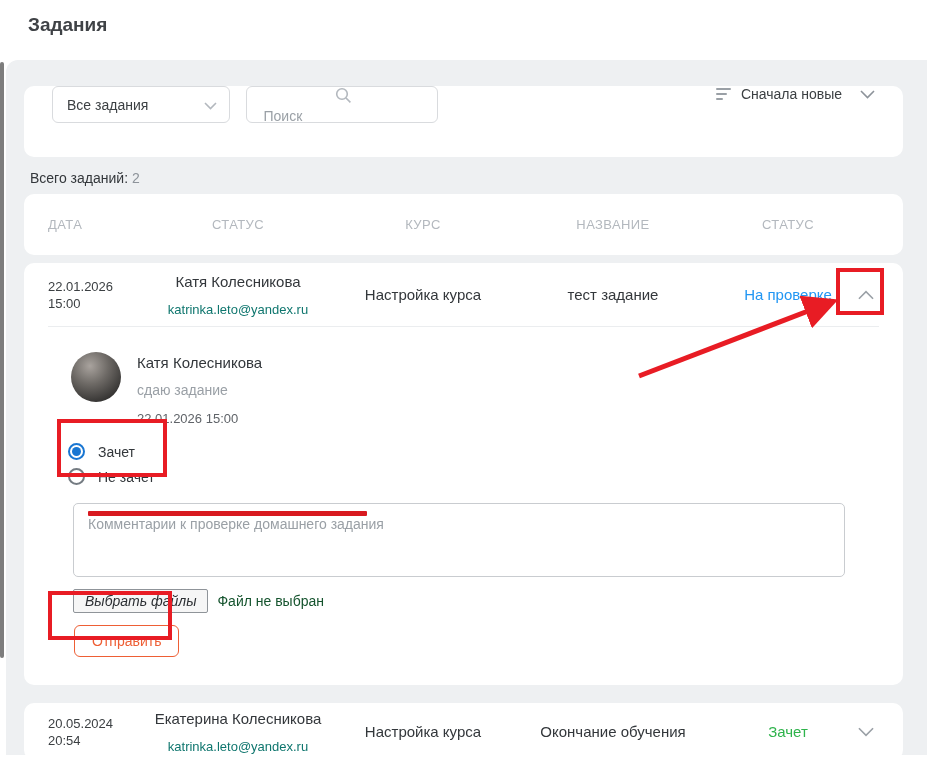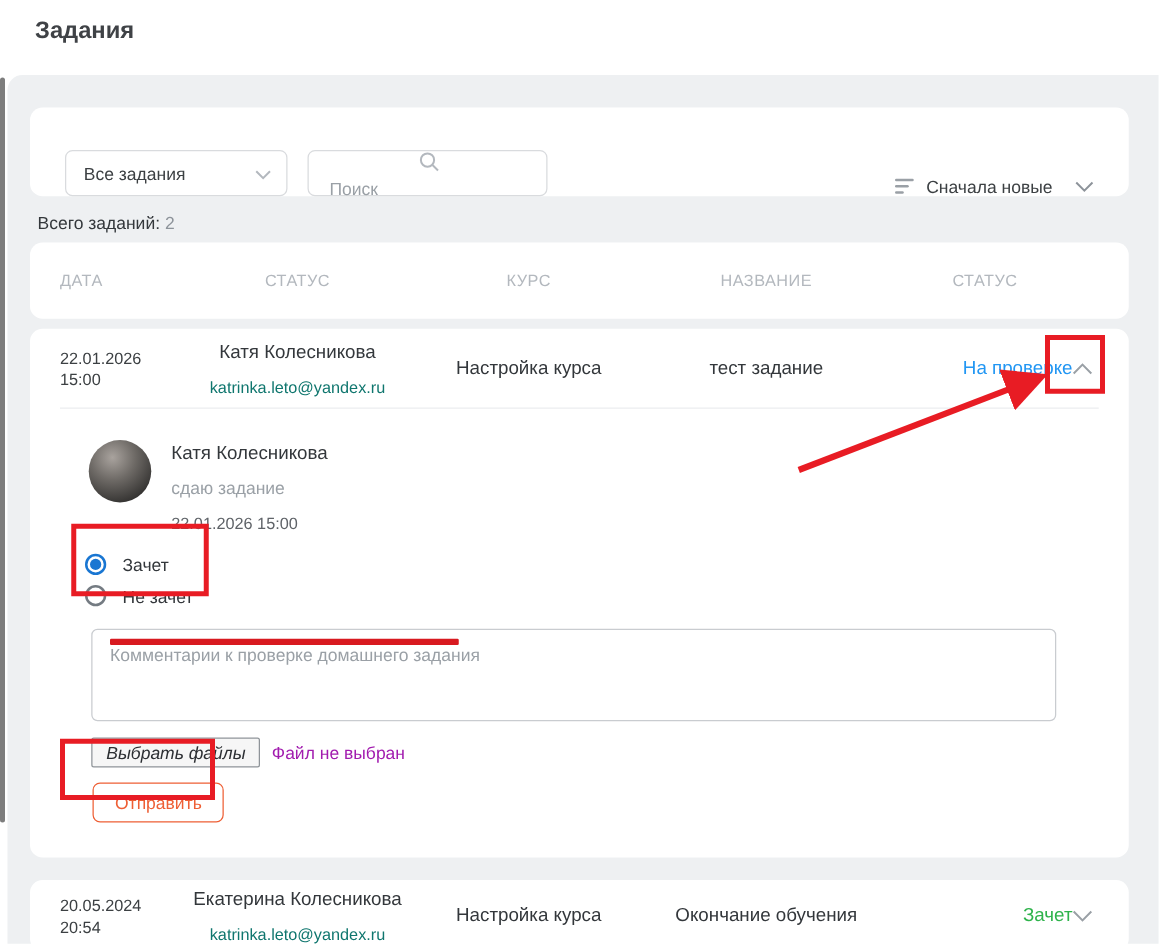--- a/index.html
+++ b/index.html
@@ -32,21 +32,21 @@
     background: #7d7d7d;
     border-radius: 3px;
     z-index: 6;
   }
   .card { background: #fff; border-radius: 10px; }
 
   
   .toolbar {
     height: 71px;
     display: flex;
-    align-items: flex-end;
+    align-items: flex-start;
     padding: 0 28px;
   }
   .filter-select {
     width: 178px; height: 37px;
     border: 1px solid #d9dbde;
     border-radius: 6px;
     display: flex; align-items: center; justify-content: space-between;
     padding: 0 12px 0 14px;
     font-size: 14px;
     cursor: pointer;
@@ -98,21 +98,21 @@
     font-size: 13px;
     color: #b3b8be;
     letter-spacing: .4px;
     text-align: center;
   }
   .th.first { text-align: left; }
   .summary { height: 63px; cursor: pointer; }
   .cell { text-align: center; font-size: 15px; color: #33373b; }
   .cell.date { text-align: left; font-size: 13px; color: #3c4043; line-height: 17px; }
   .cell .email { font-size: 13px; color: #0f766e; margin-top: 12px; }
-  .status { font-size: 15px; text-align: right; }
+  .status { font-size: 15px; }
   .chev-btn { display: flex; justify-content: flex-end; cursor: pointer; }
 
   .divider { height: 1px; background: #ebedef; margin: 0 24px; }
 
   
   .thread { padding: 25px 24px 28px 47px; }
   .author-row { display: flex; gap: 16px; }
   .avatar {
     width: 50px; height: 50px; border-radius: 50%;
     background: radial-gradient(circle at 38% 28%, #a9a39e 0%, #6e6a66 38%, #2b2a29 85%);
@@ -145,21 +145,21 @@
     padding: 12px 14px;
     font-size: 14px; font-family: inherit; color: #3c4043;
     resize: none; outline: none;
   }
   .file-row { margin: 8px 0 0 2px; display: flex; align-items: center; }
   .file-btn {
     border: 1px solid #8f9499; background: #f6f6f6;
     padding: 3px 11px; font-size: 14px; color: #2c2f33;
     border-radius: 2px; font-family: inherit; cursor: pointer; font-style: italic;
   }
-  .file-status { margin-left: 9px; font-size: 14px; color: #a21caf; }
+  .file-status { margin-left: 9px; font-size: 14px; color: #14532d; }
   .submit-btn {
     margin: 12px 0 0 3px;
     border: 1px solid #ee5f35; color: #ee5f35; background: #fff;
     border-radius: 6px; padding: 7px 17px;
     font-size: 14px; font-family: inherit; cursor: pointer;
     display: inline-block;
   }
 
   .row-card2 { margin-top: 18px; }
   .row-card2 .summary { height: 57px; }

